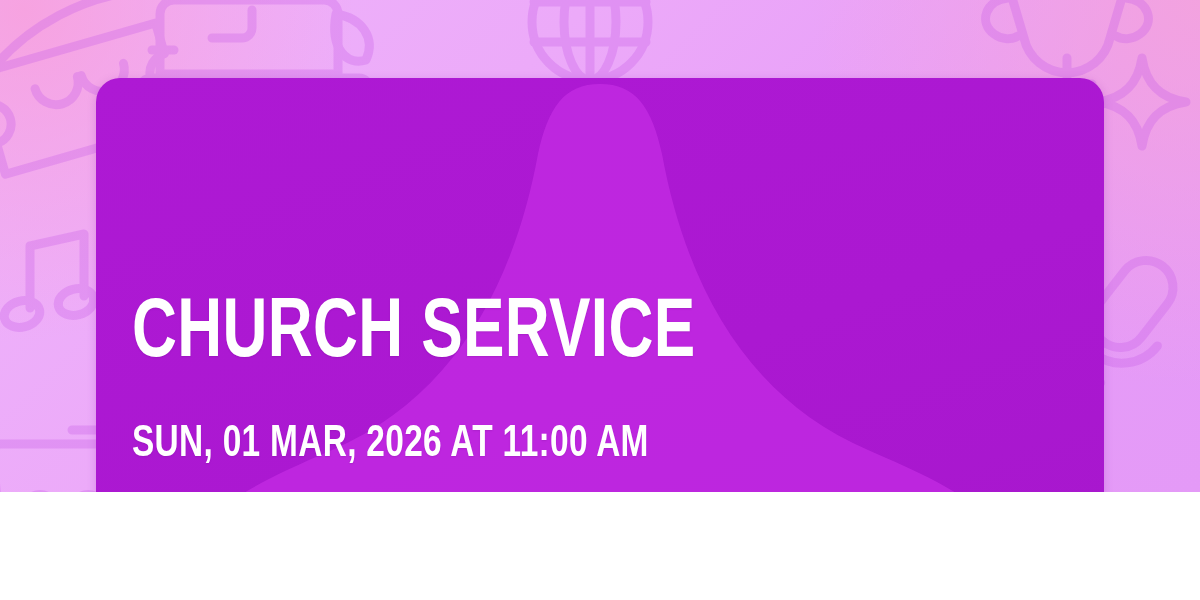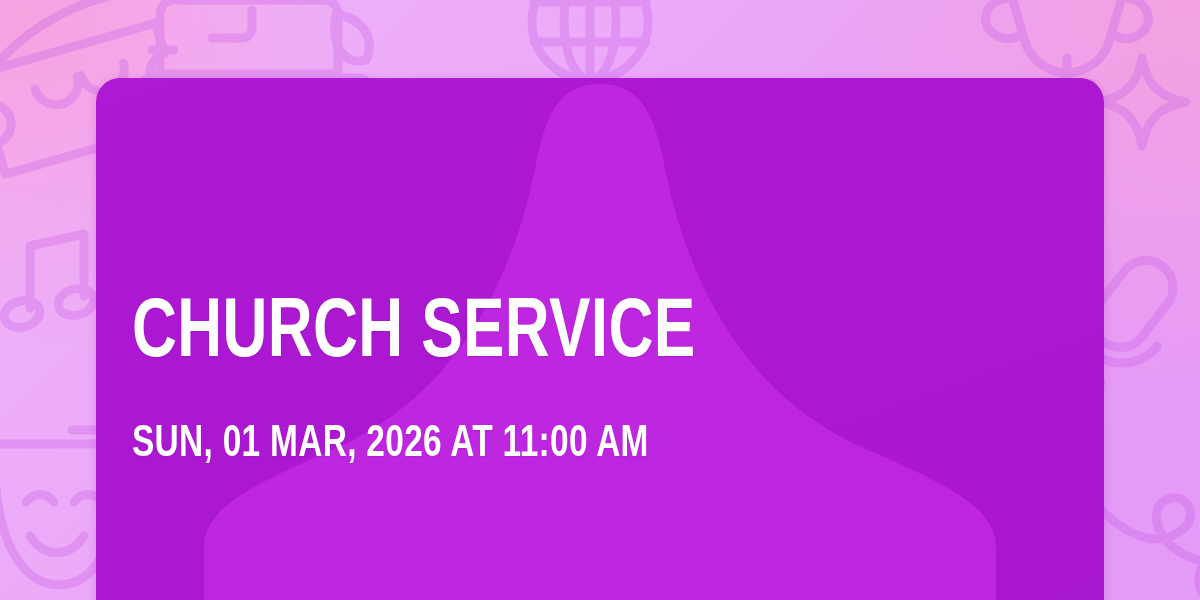--- a/index.html
+++ b/index.html
@@ -3,21 +3,21 @@
 <meta charset="utf-8">
 <style>
   html, body {
     margin: 0;
     padding: 0;
     background: #ffffff;
   }
   #stage {
     position: relative;
     width: 1200px;
-    height: 600px;
+    height: 492px;
     overflow: hidden;
     font-family: "Liberation Sans", sans-serif;
   }
 
   
   .bg-base {
     position: absolute;
     inset: 0;
     background:
       radial-gradient(circle at 2% 2%, rgba(248,160,220,0.85) 0%, rgba(248,160,220,0) 26%),

